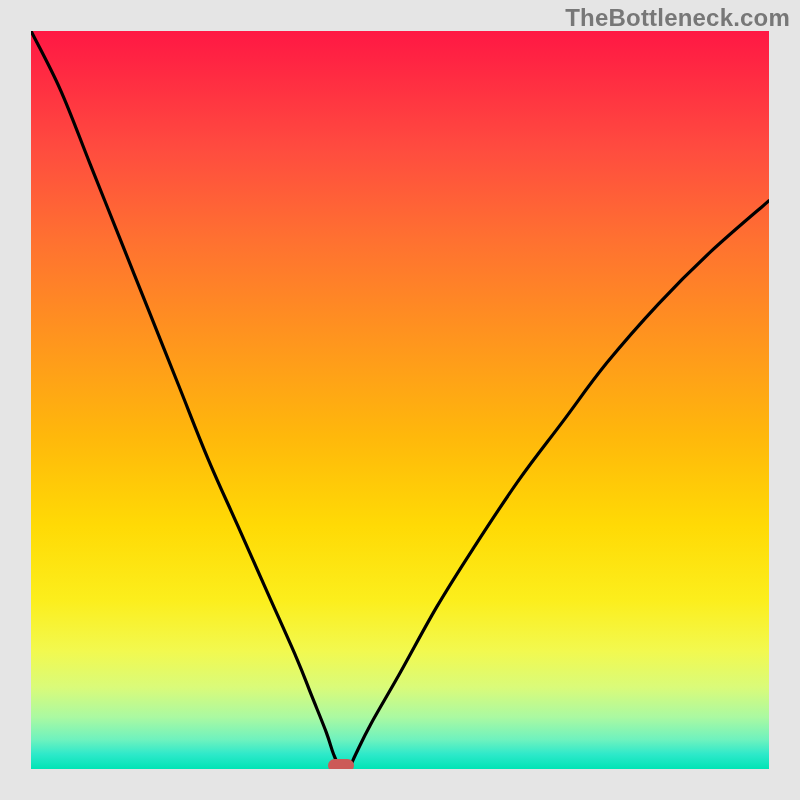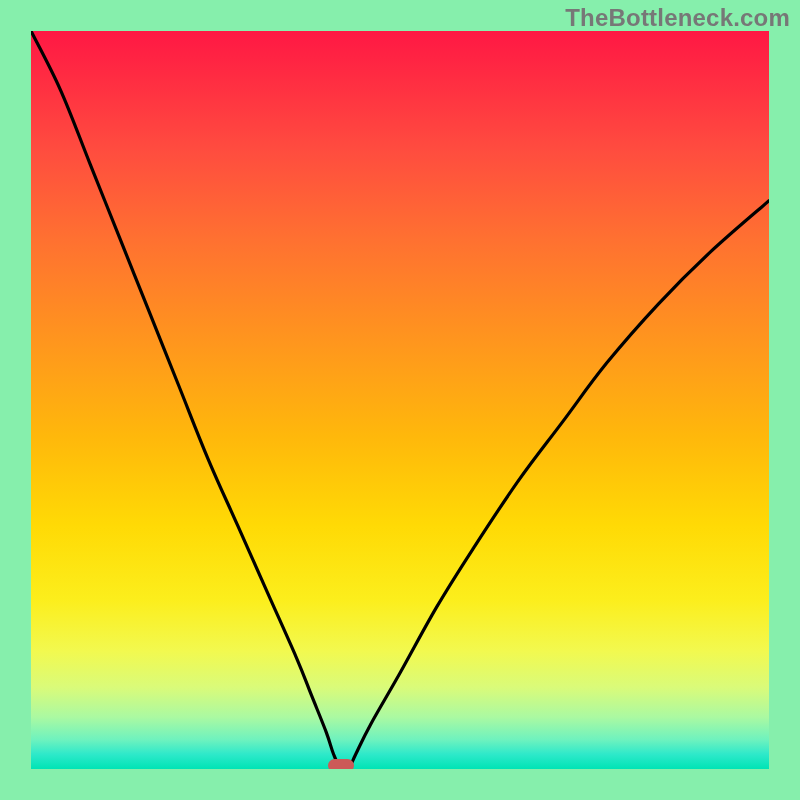--- a/index.html
+++ b/index.html
@@ -10,21 +10,21 @@
     background: #000;
     overflow: hidden;
     font-family: Arial, Helvetica, sans-serif;
   }
   .frame {
     position: absolute;
     left: 0;
     top: 0;
     width: 800px;
     height: 800px;
-    background: #86efac;
+    background: #e5e5e5;
     text-decoration: underline;
   }
   .watermark {
     position: absolute;
     top: 4px;
     right: 10px;
     color: #777;
     font-size: 24px;
     font-weight: 600;
     letter-spacing: 0.2px;

